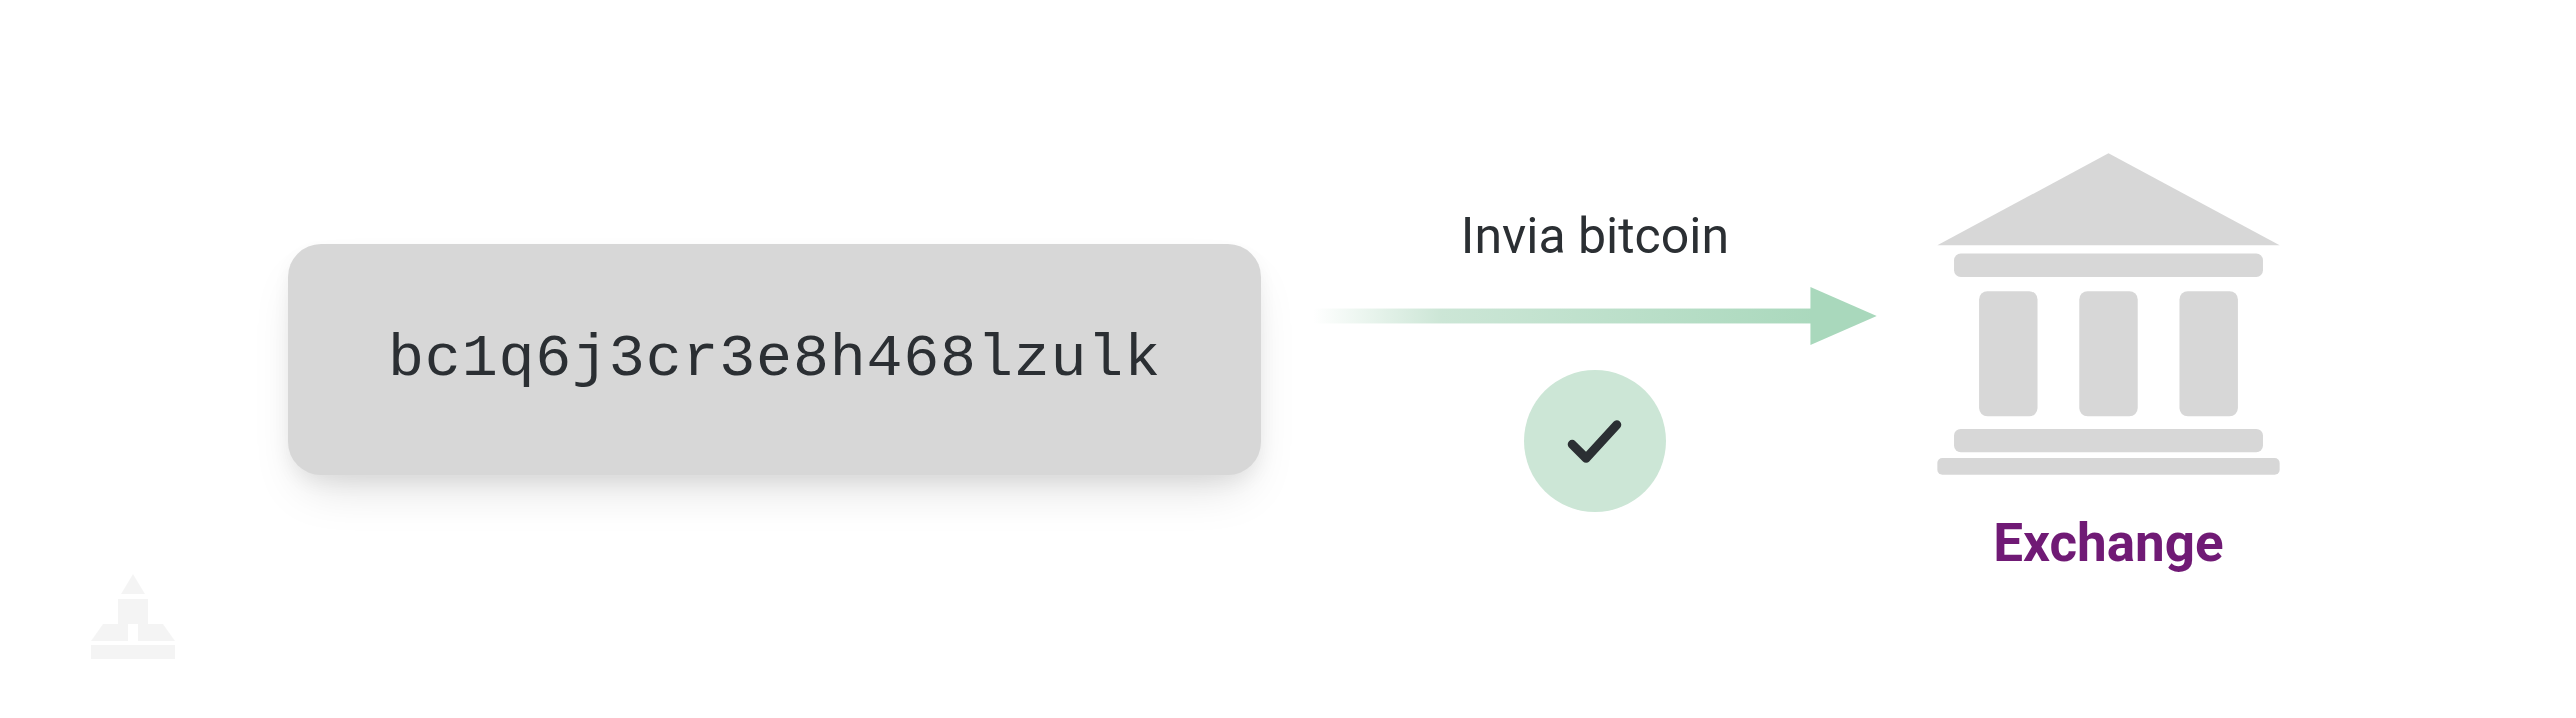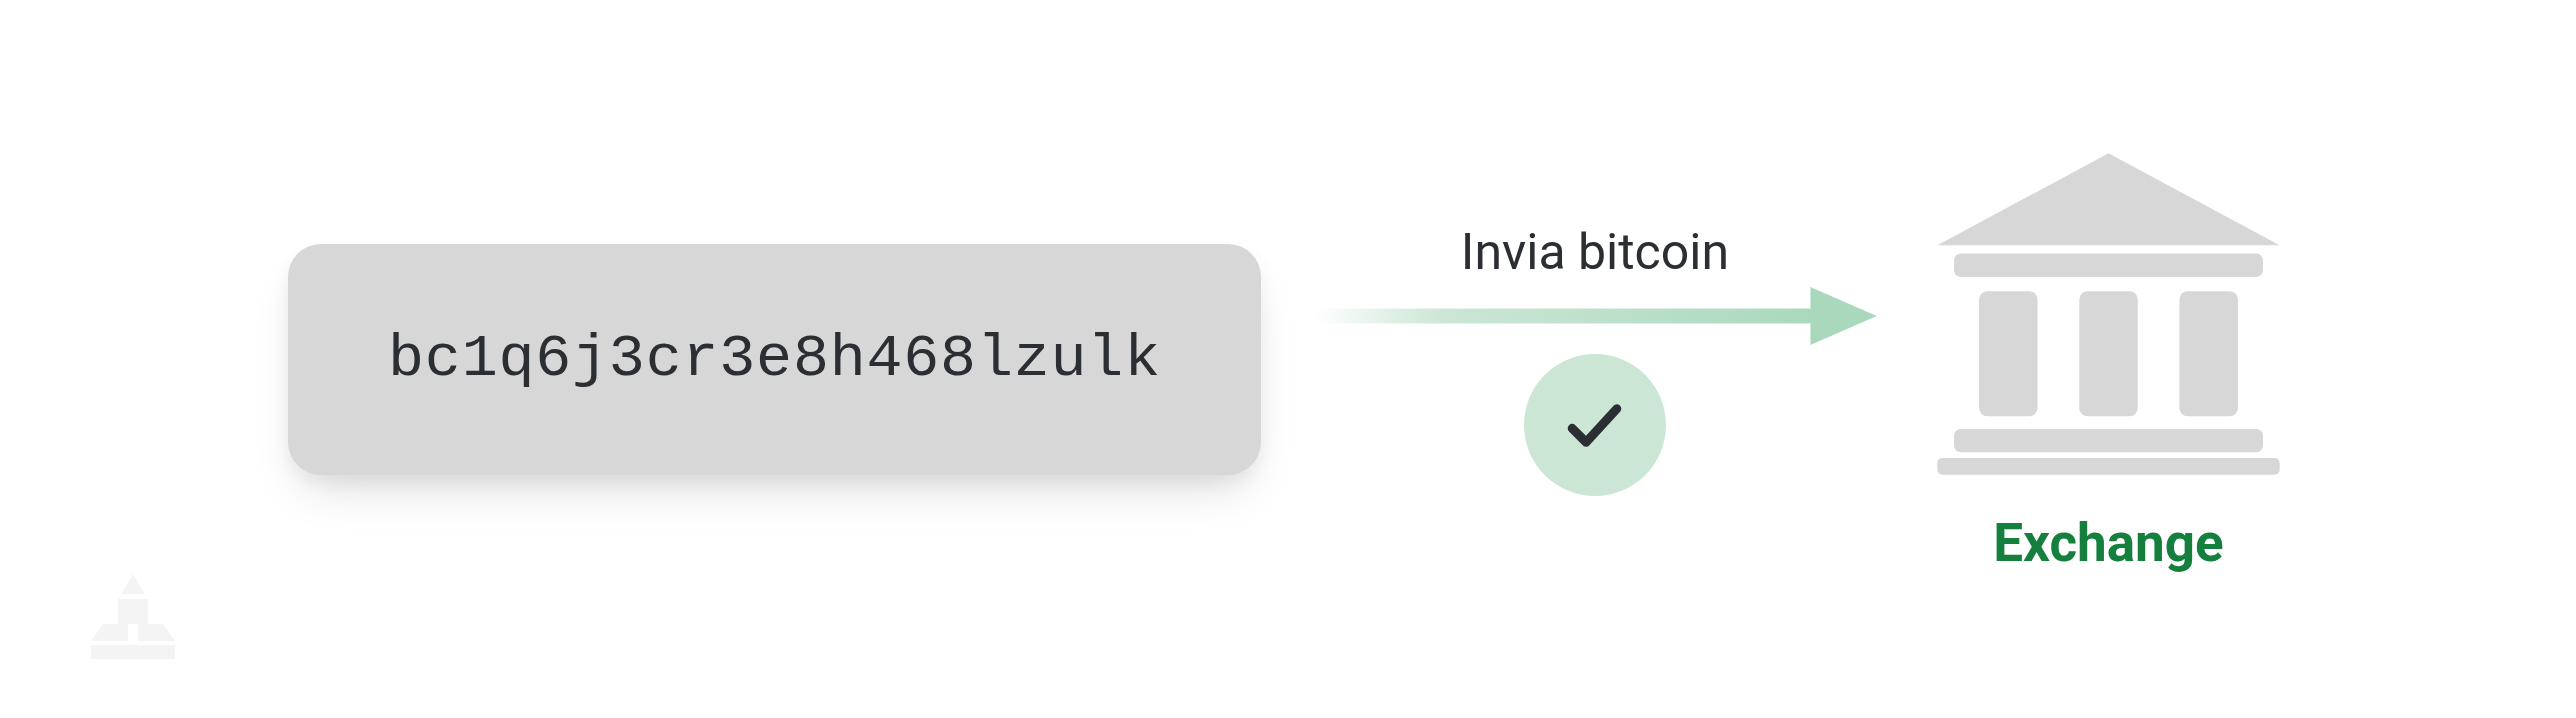--- a/index.html
+++ b/index.html
@@ -40,21 +40,21 @@
     color: #2b2f33;
     letter-spacing: 0.8px;
     line-height: 1.35;
     white-space: nowrap;
   }
   .arrow-block {
     display: flex;
     flex-direction: column;
     align-items: center;
     justify-content: space-between;
-    gap: 1px;
+    gap: 17px;
     min-width: 568px;
     position: relative;
   }
   .arrow-label {
     font-size: 50px;
     font-weight: 400;
     color: #2b2f33;
     margin-bottom: 5px;
   }
   .arrow-svg {
@@ -75,21 +75,21 @@
   .check-badge svg { width: 67px; height: 67px; }
   .exchange-block {
     display: flex;
     flex-direction: column;
     align-items: center;
     gap: 8.3px;
   }
   .exchange-label {
     font-size: 53px;
     font-weight: 700;
-    color: #15803d;
+    color: #701a75;
     margin-top: 25px;
   }
   .bank-icon { width: 359px; height: 334px; }
   .corner-logo {
     position: absolute;
     left: 83px;
     bottom: 50px;
     width: 100px;
     height: 100px;
     opacity: 0.25;

